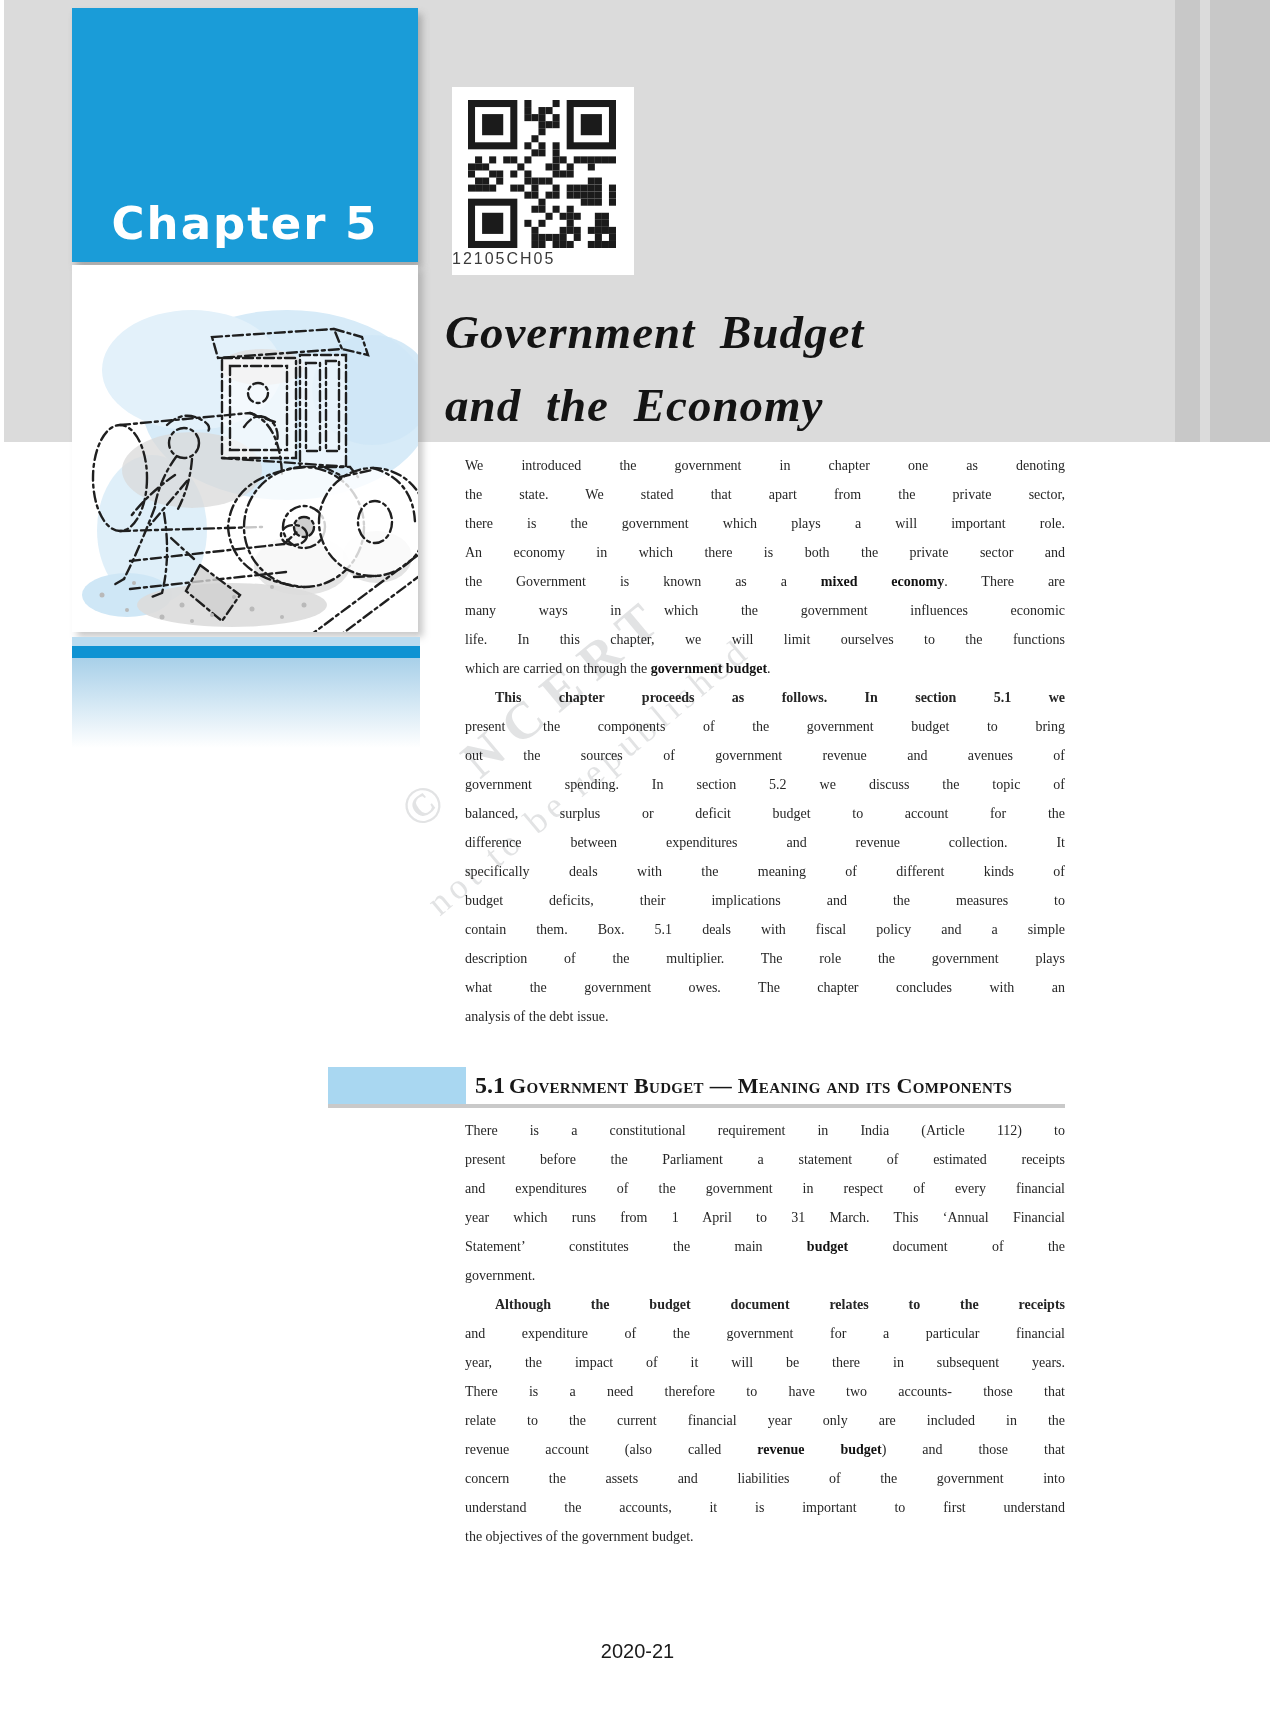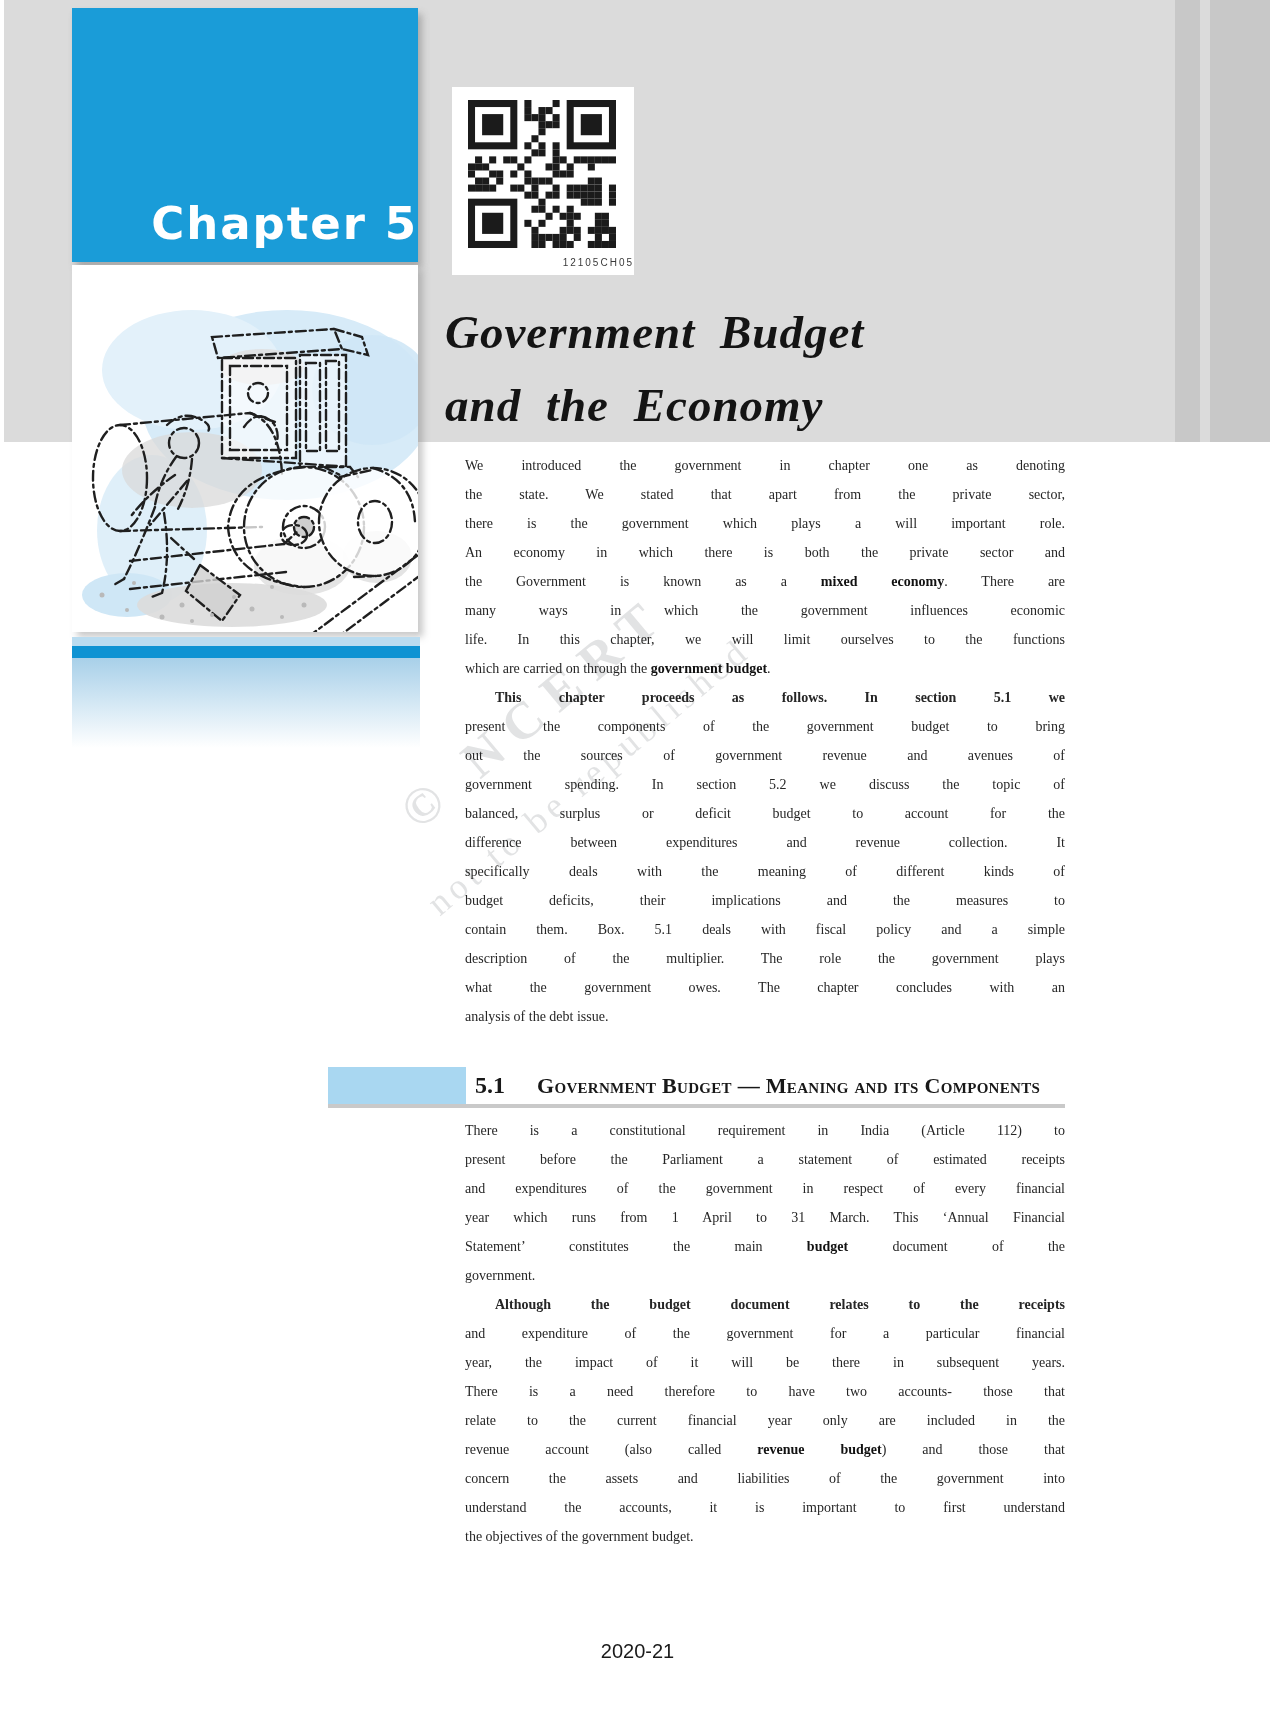--- a/index.html
+++ b/index.html
@@ -8,40 +8,40 @@
 
   
   .header-band{position:absolute;left:4px;top:0;width:1266px;height:442px;background:#dbdbdb;}
   .stripe{position:absolute;top:0;height:442px;background:#c8c8c8;}
   .stripe.a{left:1171px;width:25px;}
   .stripe.b{left:1206px;width:60px;}
 
   
   .chapter-box{position:absolute;left:72px;top:8px;width:346px;height:254px;background:#1a9cd8;
                box-shadow:4px 6px 7px rgba(110,110,110,.45);}
-  .chapter-box .label{position:absolute;left:0;right:0;bottom:12px;text-align:right;
+  .chapter-box .label{position:absolute;left:0;right:0;bottom:12px;text-align:center;
                font-family:"DejaVu Sans",sans-serif;font-weight:700;font-size:45px;color:#ffffff;
                letter-spacing:2px;}
 
   
   .illus-box{position:absolute;left:72px;top:265px;width:346px;height:367px;background:#ffffff;
              box-shadow:5px 5px 7px rgba(120,120,120,.4);}
   .illus-box svg{display:block;}
 
   
   .strip-light{position:absolute;left:72px;top:637px;width:348px;height:9px;background:#badcf0;}
   .blue-bar{position:absolute;left:72px;top:646px;width:348px;height:12px;background:#0e93d3;}
   .blue-grad{position:absolute;left:72px;top:658px;width:348px;height:90px;
              background:linear-gradient(#a8d0e9,#ffffff);}
 
   
   .qr-box{position:absolute;left:452px;top:87px;width:182px;height:188px;background:#ffffff;}
   .qr-box svg{position:absolute;left:16px;top:13px;}
-  .qr-caption{position:absolute;left:0;right:0;bottom:7px;text-align:right;
-              font-family:"Liberation Sans",sans-serif;font-size:10px;letter-spacing:2px;color:#3a3a3a;}
+  .qr-caption{position:absolute;left:0;right:0;bottom:7px;text-align:left;
+              font-family:"Liberation Sans",sans-serif;font-size:16px;letter-spacing:2px;color:#3a3a3a;}
 
   
   .title{position:absolute;left:445px;top:296px;font-style:italic;font-weight:700;
          font-size:47px;line-height:73px;color:#141414;word-spacing:12px;letter-spacing:1px;}
 
   
   .watermark{position:absolute;left:420px;top:640px;width:460px;height:420px;z-index:0;
              transform:rotate(-40deg);text-align:center;pointer-events:none;color:rgba(110,115,120,0.20);}
   .wm-line1{font-size:52px;letter-spacing:14px;font-weight:700;}
   .wm-line2{font-size:36px;letter-spacing:5px;margin-top:34px;}
@@ -55,21 +55,21 @@
   .text-block b{font-weight:700;color:#111;}
   #block-intro{top:451px;}
   #block-section{top:1116px;}
 
   
   .sec-rect{position:absolute;left:328px;top:1067px;width:138px;height:37px;background:#a9d7f1;z-index:1;}
   .sec-rule{position:absolute;left:328px;top:1104px;width:737px;height:4px;background:#c9c9c9;z-index:1;}
   .sec-text{position:absolute;left:475px;top:1066px;height:38px;line-height:38px;z-index:2;
             font-weight:700;color:#181818;white-space:nowrap;}
   .sec-num{font-size:24px;}
-  .sec-title{font-size:22px;font-variant:small-caps;letter-spacing:.3px;margin-left:28px;}
+  .sec-title{font-size:22px;font-variant:small-caps;letter-spacing:.3px;}
 
   
   .footer{position:absolute;left:0;right:0;top:1640px;text-align:center;
           font-family:"Liberation Sans",sans-serif;font-size:20px;color:#1a1a1a;}
 </style>
 </head>
 <body>
 
 <div class="page">
 

